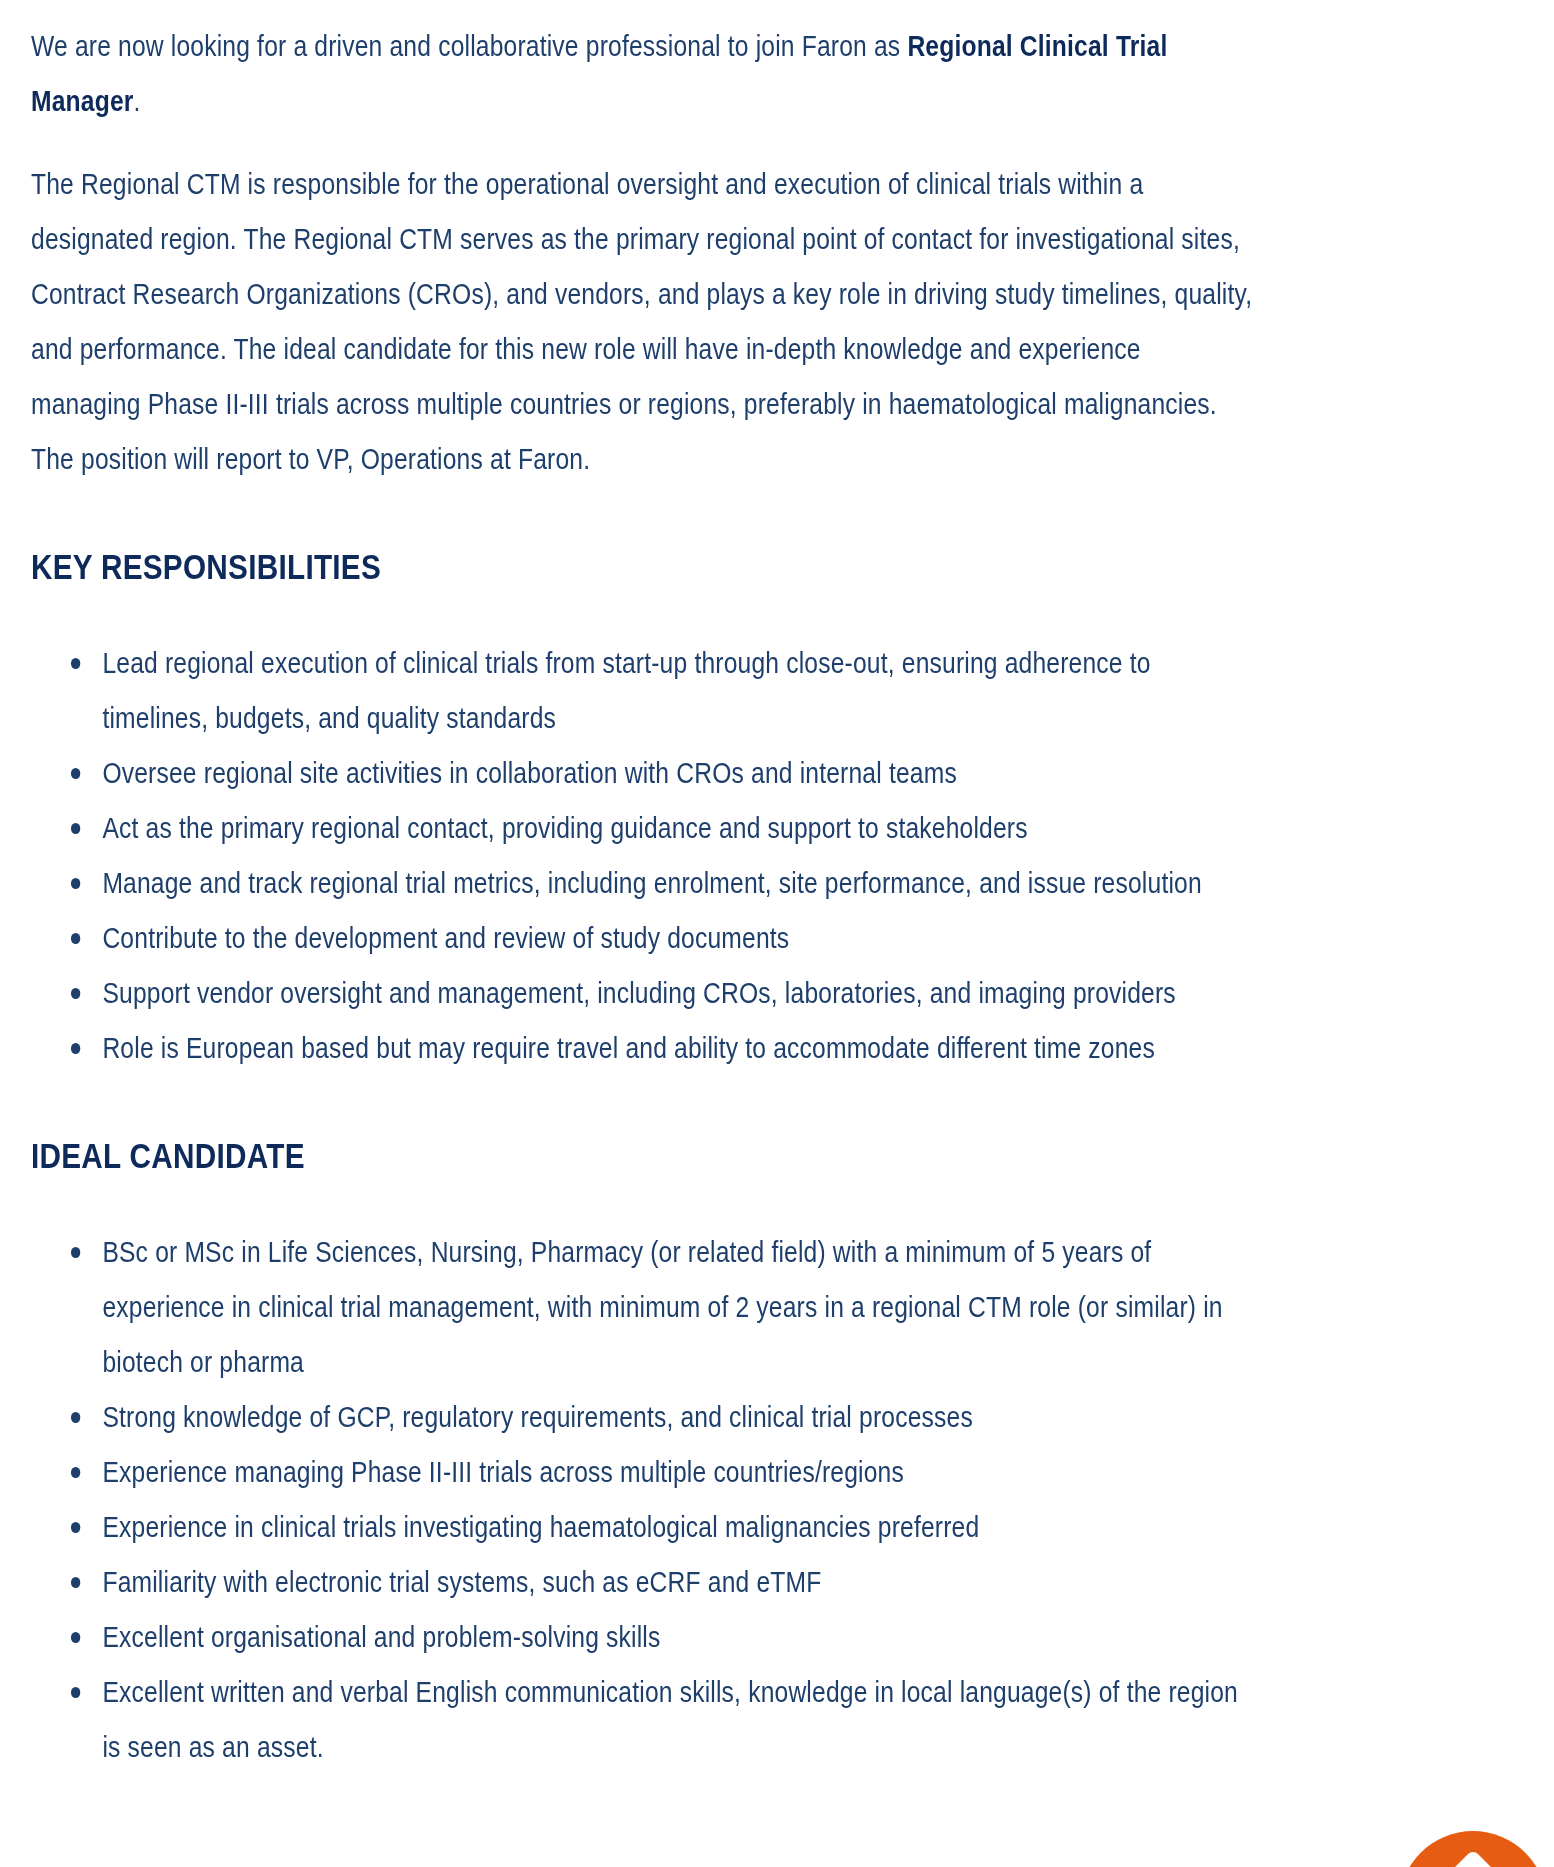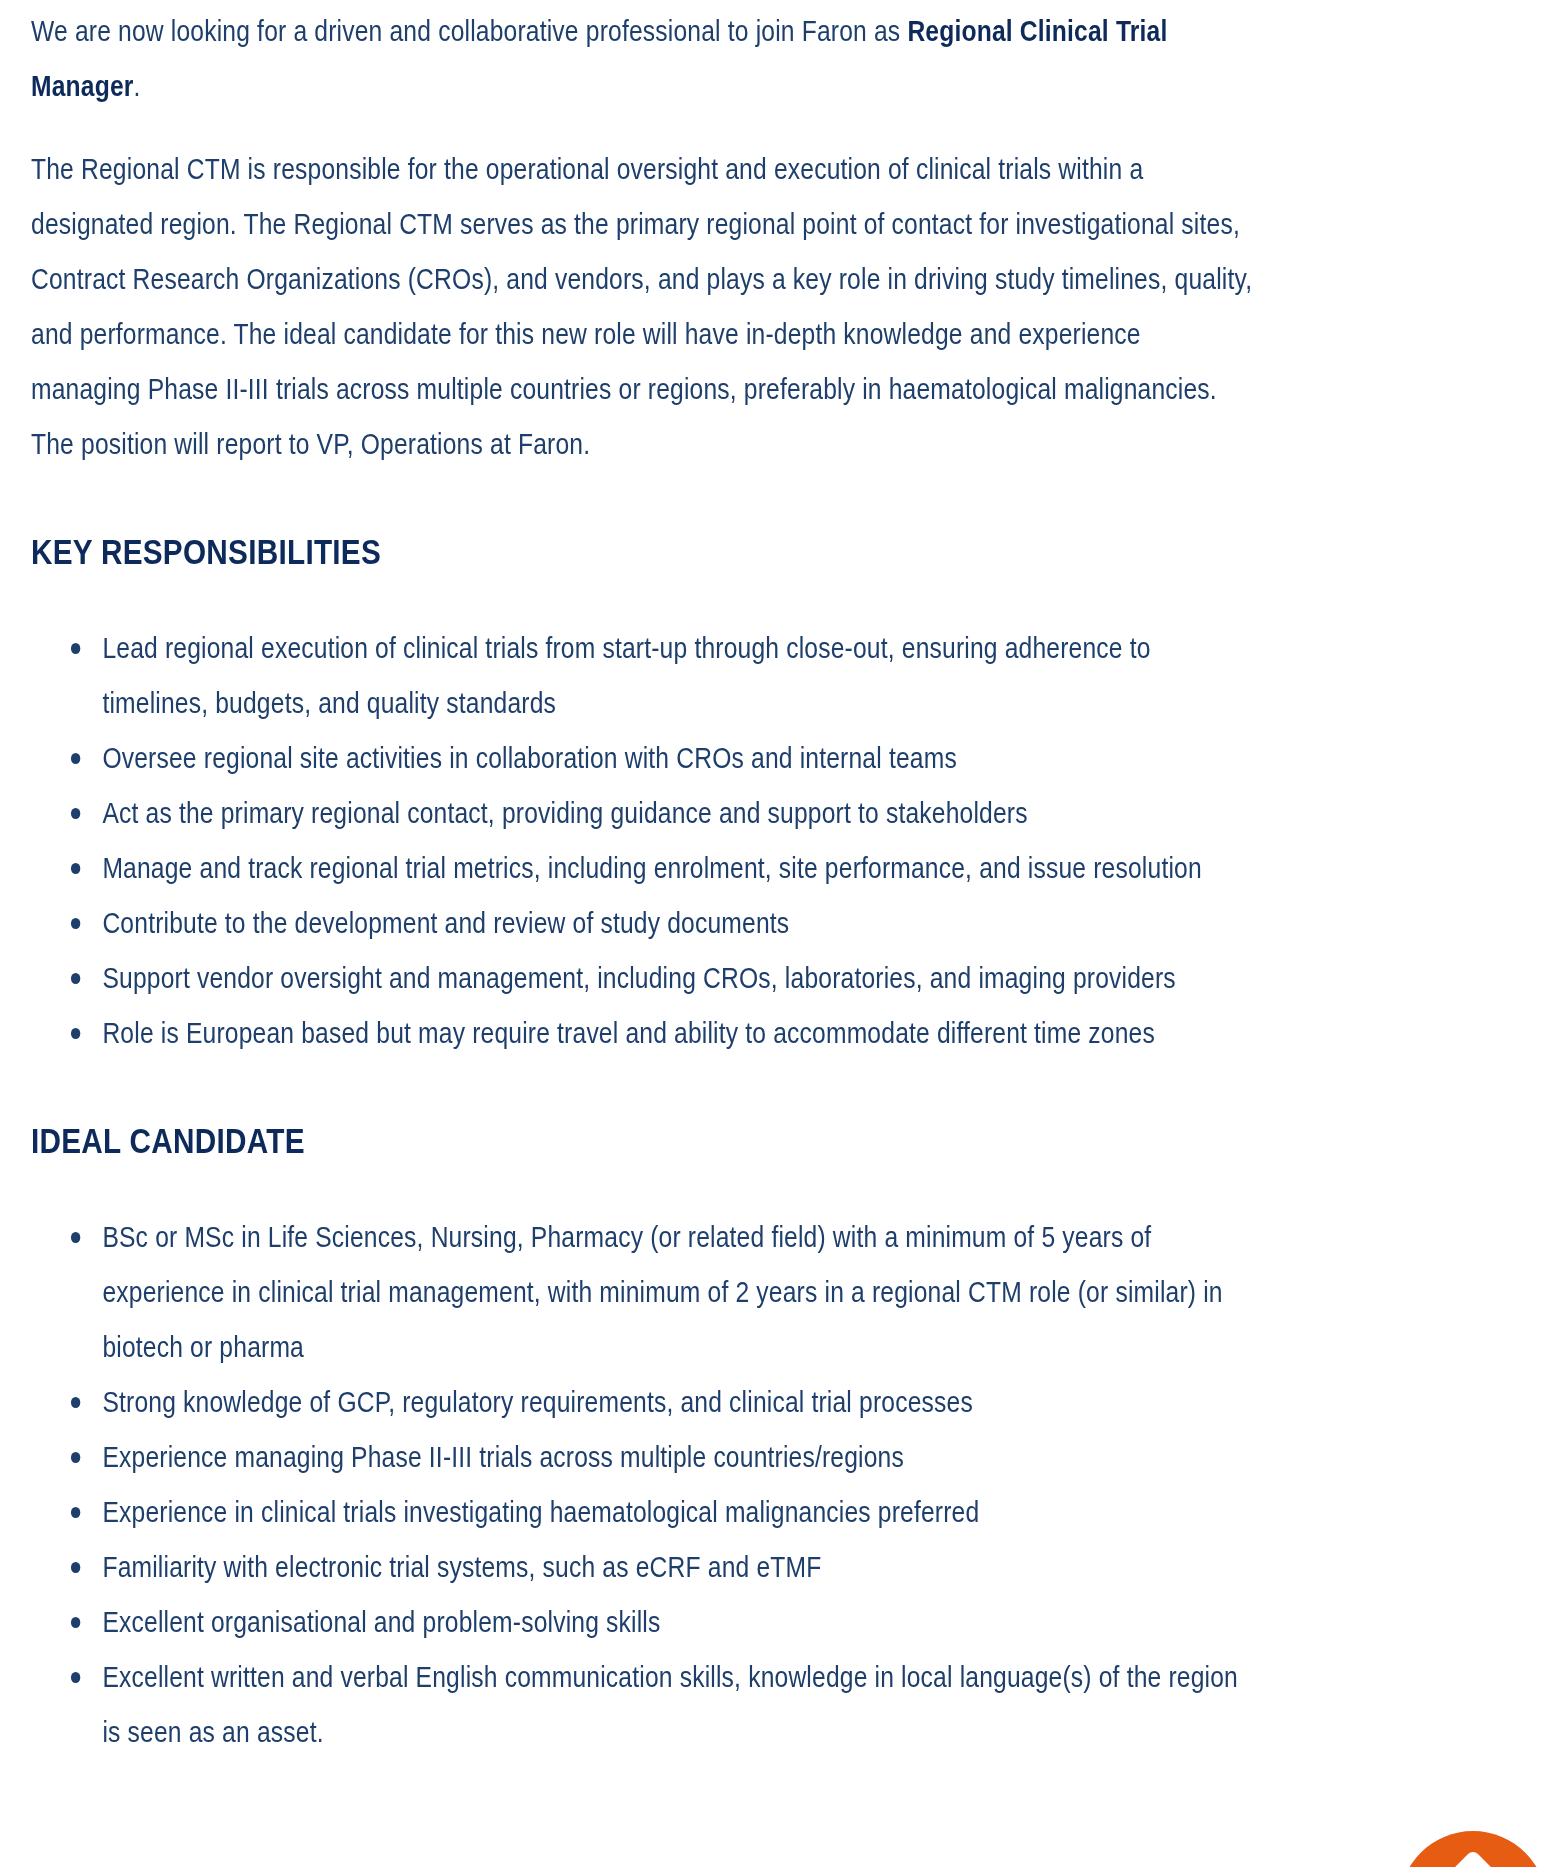--- a/index.html
+++ b/index.html
@@ -13,20 +13,21 @@
     width:1554px;
     height:1867px;
     background:#ffffff;
     overflow:hidden;
     position:relative;
     font-family:"Liberation Sans", sans-serif;
     color:var(--navy-body);
   }
   .content{
     padding:4px 4px 0 31px;
+    margin-top:15px;
   }
   
   .squeeze{
     width:1442px;
     transform:scaleX(0.85);
     transform-origin:left top;
   }
   p{
     margin:0 0 28px 0;
     font-size:29px;

